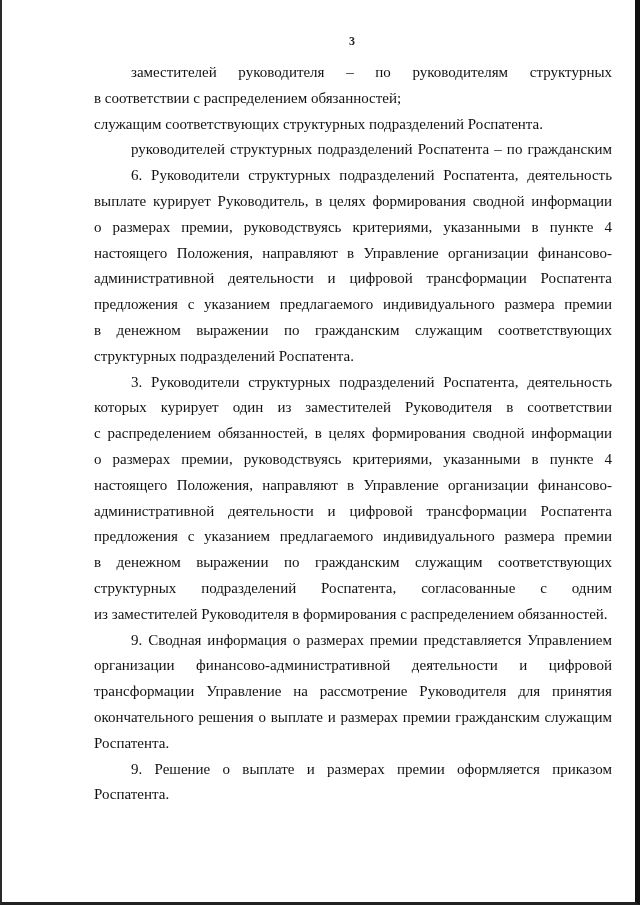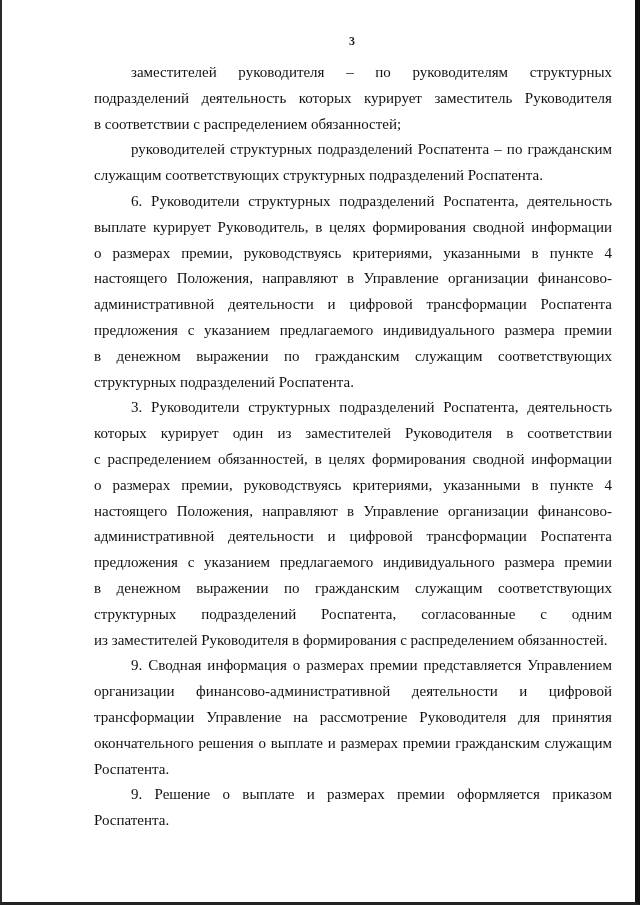--- a/index.html
+++ b/index.html
@@ -66,27 +66,26 @@
 </head>
 <body>
 
 <div class="page">
   <div class="page-number">3</div>
 
   <div class="text-block">
 
     <p class="para">
       <span class="line indent">заместителей руководителя – по руководителям структурных</span>
-      <span class="line">подразделений деятельность которых курирует заместитель Руководителя</span>
       <span class="line last">в соответствии с распределением обязанностей;</span>
     </p>
 
     <p class="para">
+      <span class="line last">служащим соответствующих структурных подразделений Роспатента.</span>
       <span class="line indent">руководителей структурных подразделений Роспатента – по гражданским</span>
-      <span class="line last">служащим соответствующих структурных подразделений Роспатента.</span>
     </p>
 
     <p class="para">
       <span class="line indent">6. Руководители структурных подразделений Роспатента, деятельность</span>
       <span class="line">выплате курирует Руководитель, в целях формирования сводной информации</span>
       <span class="line">о размерах премии, руководствуясь критериями, указанными в пункте 4</span>
       <span class="line">настоящего Положения, направляют в Управление организации финансово-</span>
       <span class="line">административной деятельности и цифровой трансформации Роспатента</span>
       <span class="line">предложения с указанием предлагаемого индивидуального размера премии</span>
       <span class="line">в денежном выражении по гражданским служащим соответствующих</span>

